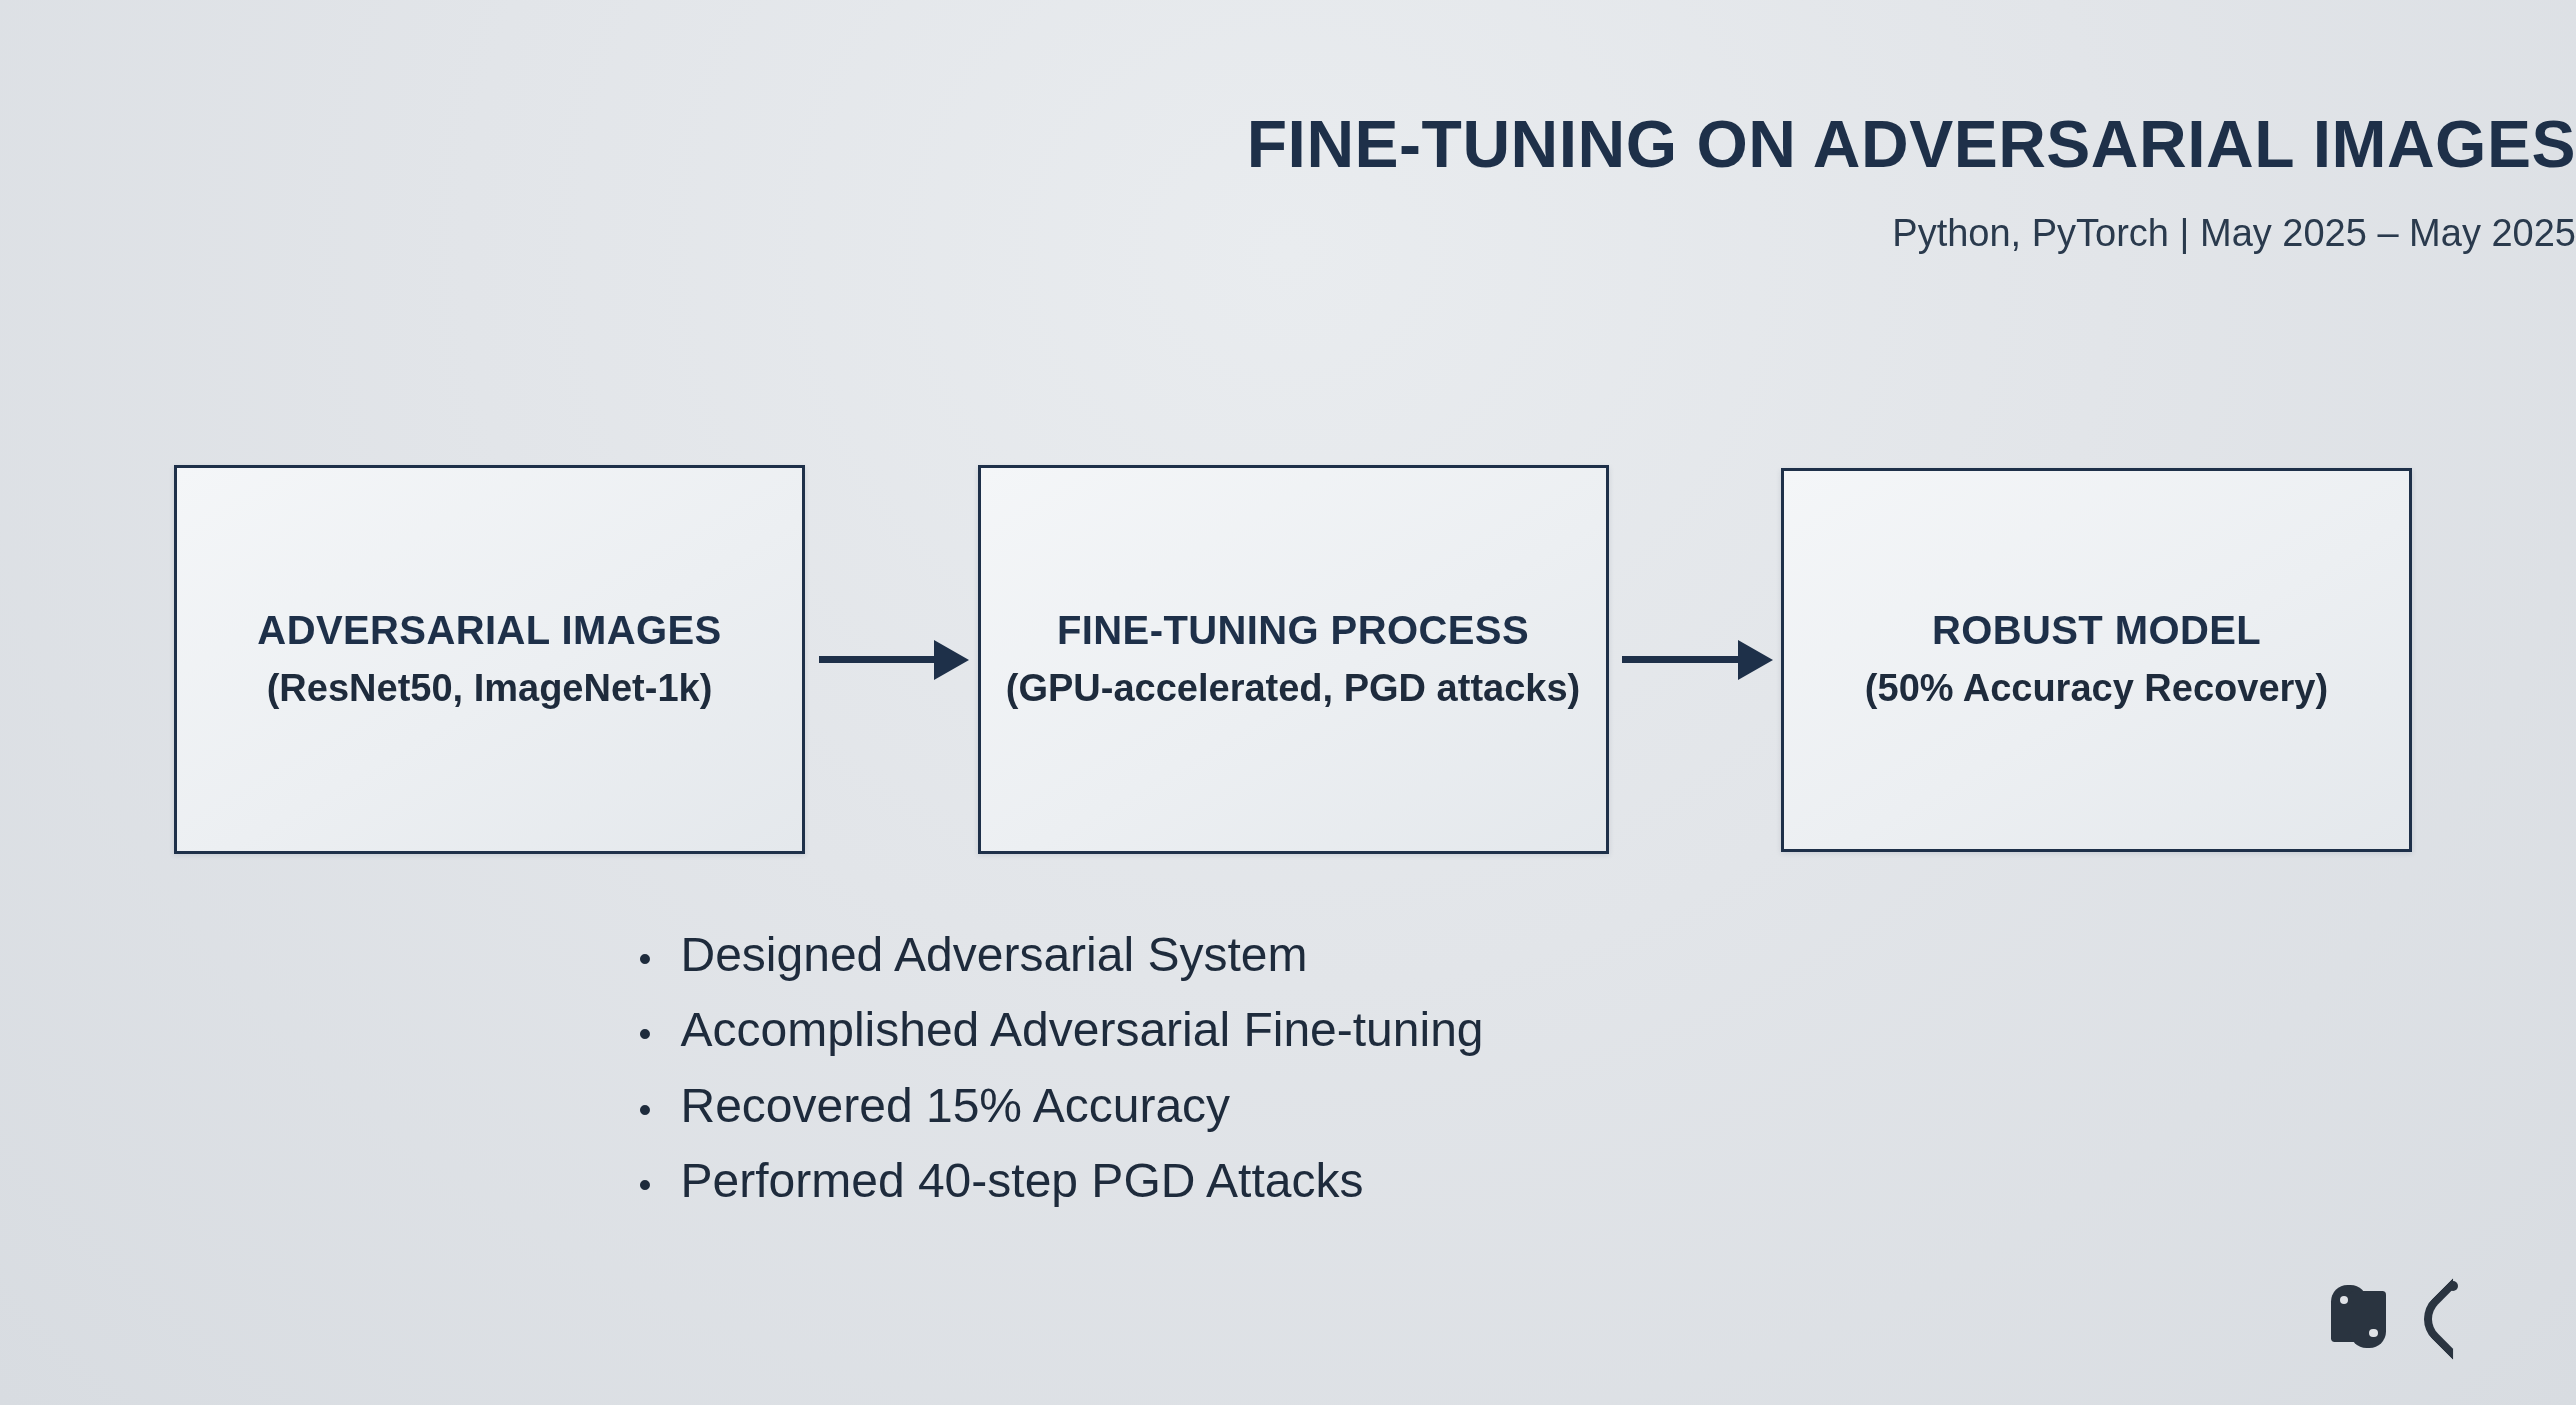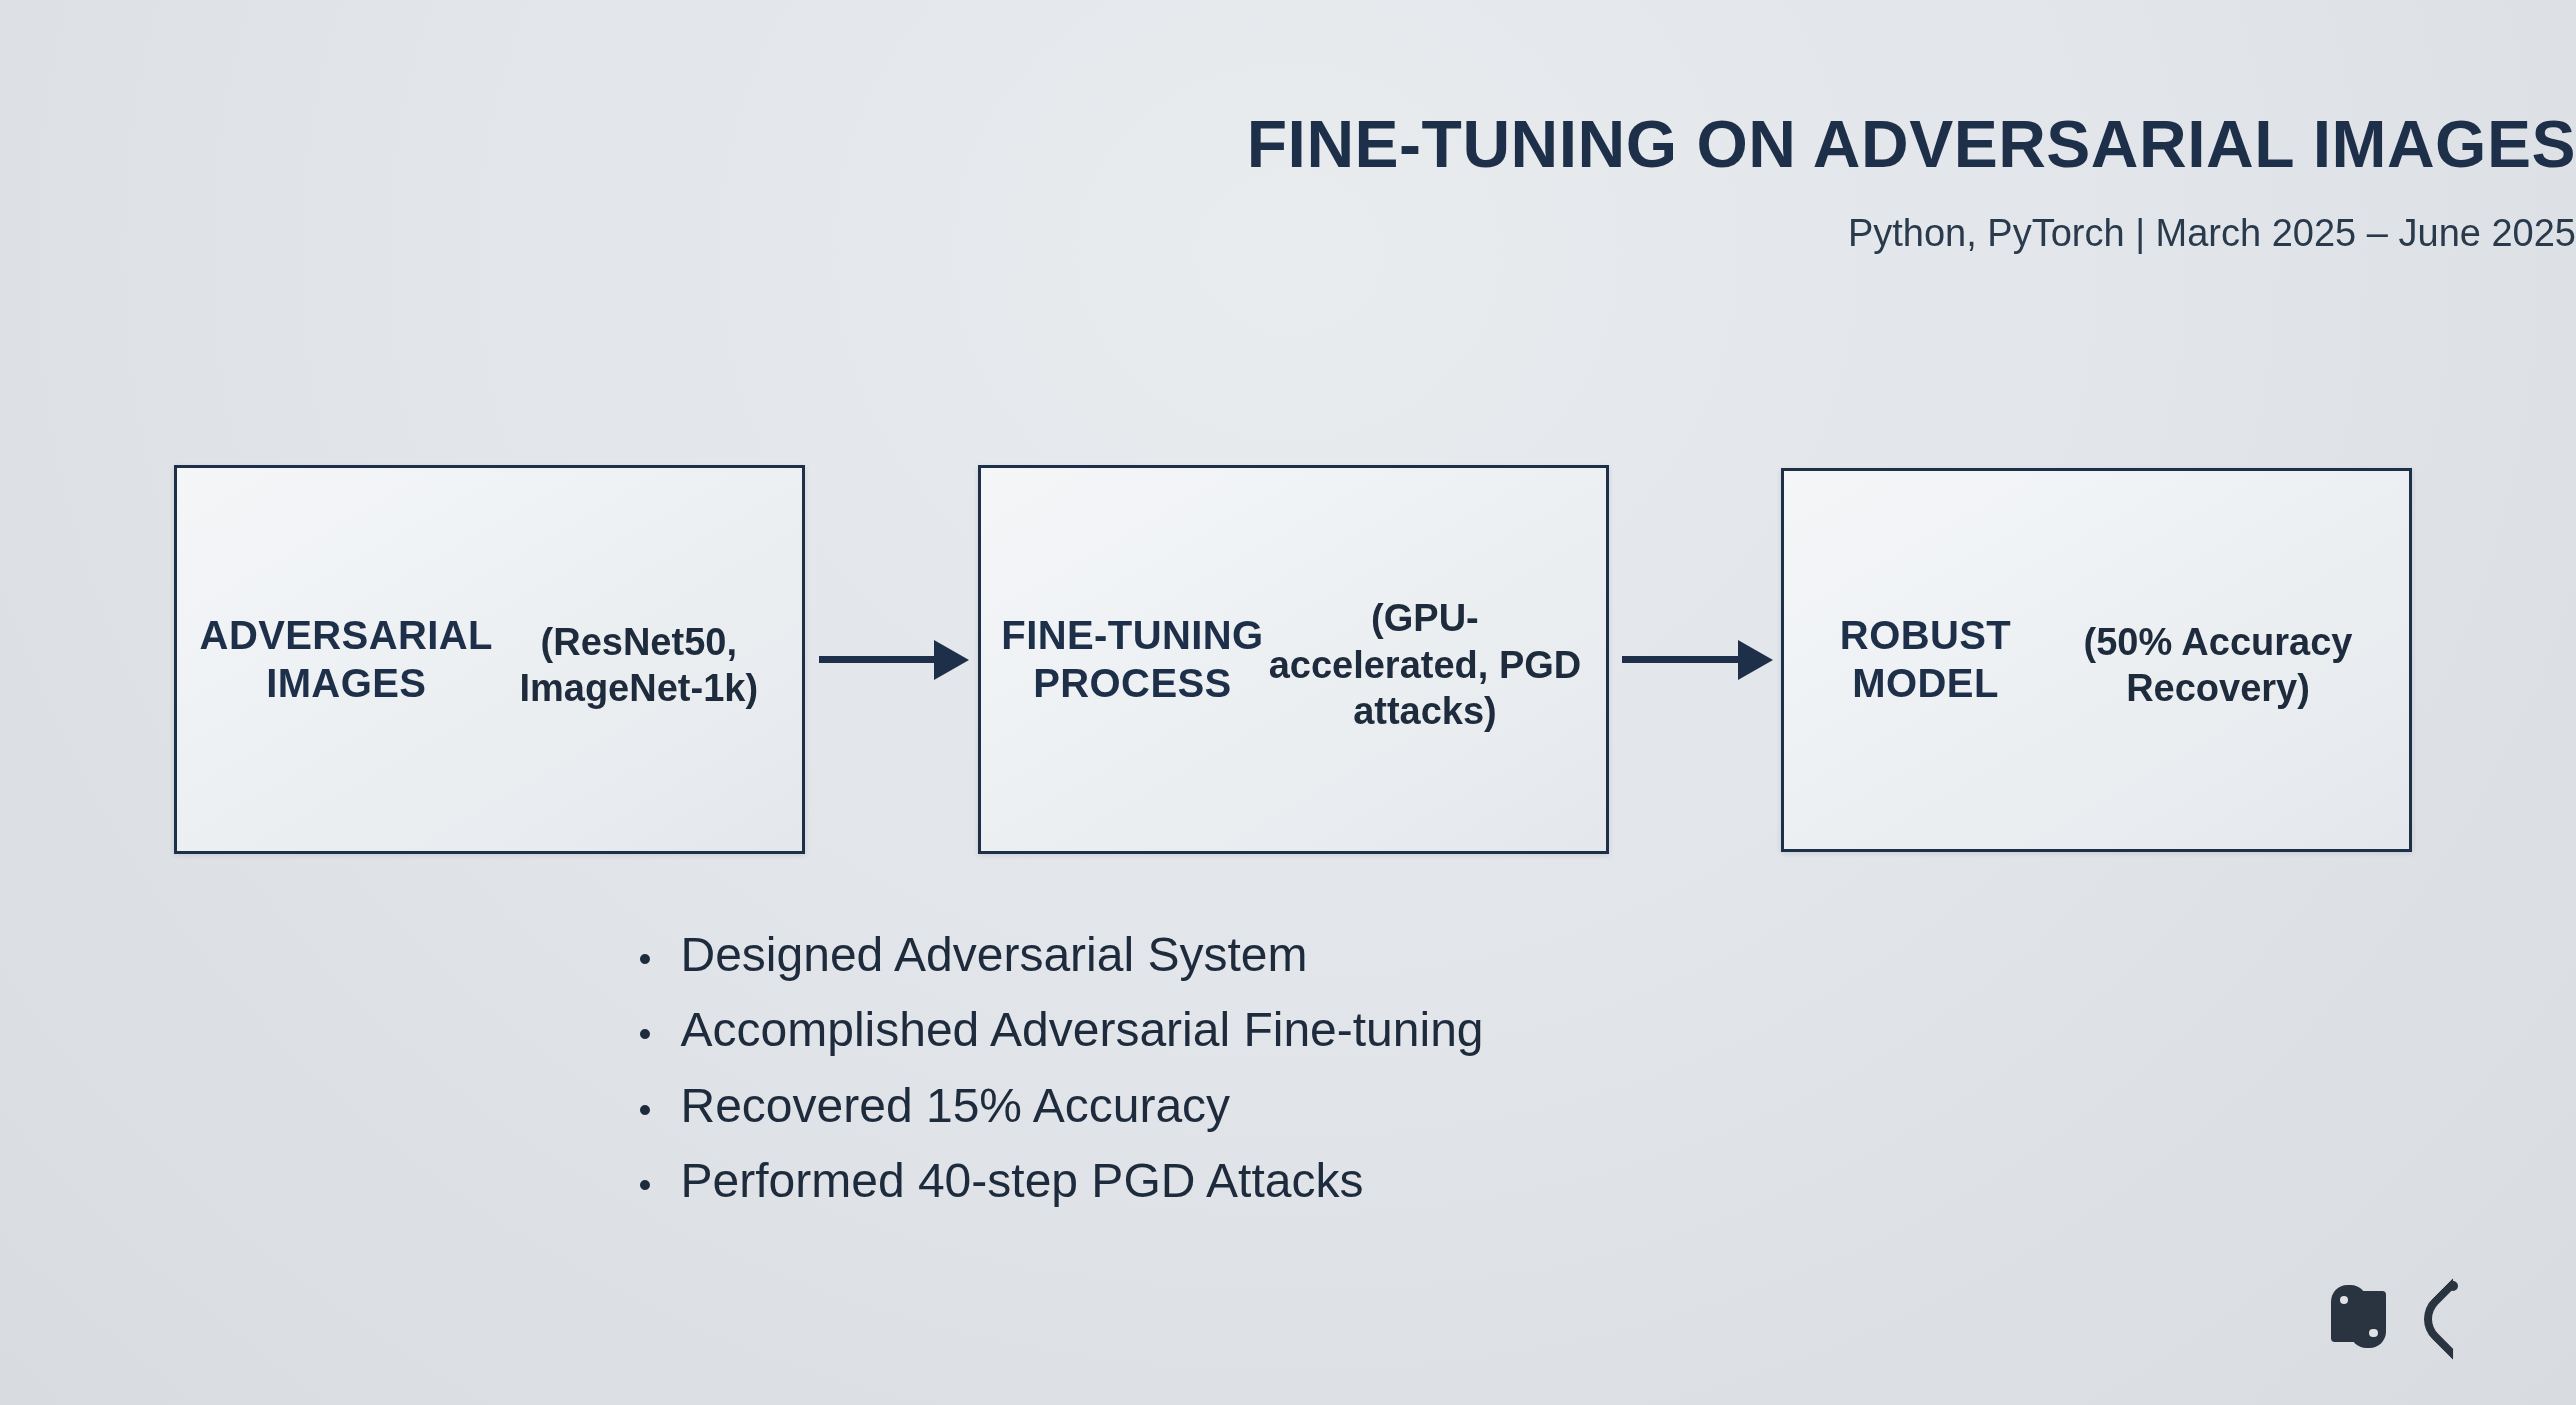--- a/index.html
+++ b/index.html
@@ -54,20 +54,21 @@
     width: 2238px;
     display: flex;
     align-items: center;
   }
   .node {
     width: 631px;
     min-height: 389px;
     background: linear-gradient(150deg, #f4f6f8 0%, #eceff2 55%, #e4e8ec 100%);
     border: 3.7px solid #1e3049;
     display: flex;
+    flex-direction: column;
     align-items: center;
     justify-content: center;
     box-sizing: border-box;
     padding: 22px 20px;
     box-shadow: 0 1.8px 5.5px rgba(30,48,73,0.12);
   }
   .node.node-3 {
     min-height: 384px;
   }
   .node-title {
@@ -209,21 +210,21 @@
     border-radius: 50%;
   }
 </style>
 </head>
 <body>
 
 <div class="slide">
 
   <div class="header">
     <div class="title">FINE-TUNING ON ADVERSARIAL IMAGES</div>
-    <div class="subtitle">Python, PyTorch | March 2025 – June 2025</div>
+    <div class="subtitle">Python, PyTorch | May 2025 – May 2025</div>
   </div>
 
   <div class="flow">
 
     <div class="node node-1">
       <div class="node-title">ADVERSARIAL IMAGES</div>
       <div class="node-sub">(ResNet50, ImageNet-1k)</div>
     </div>
 
     <div class="arrow">

